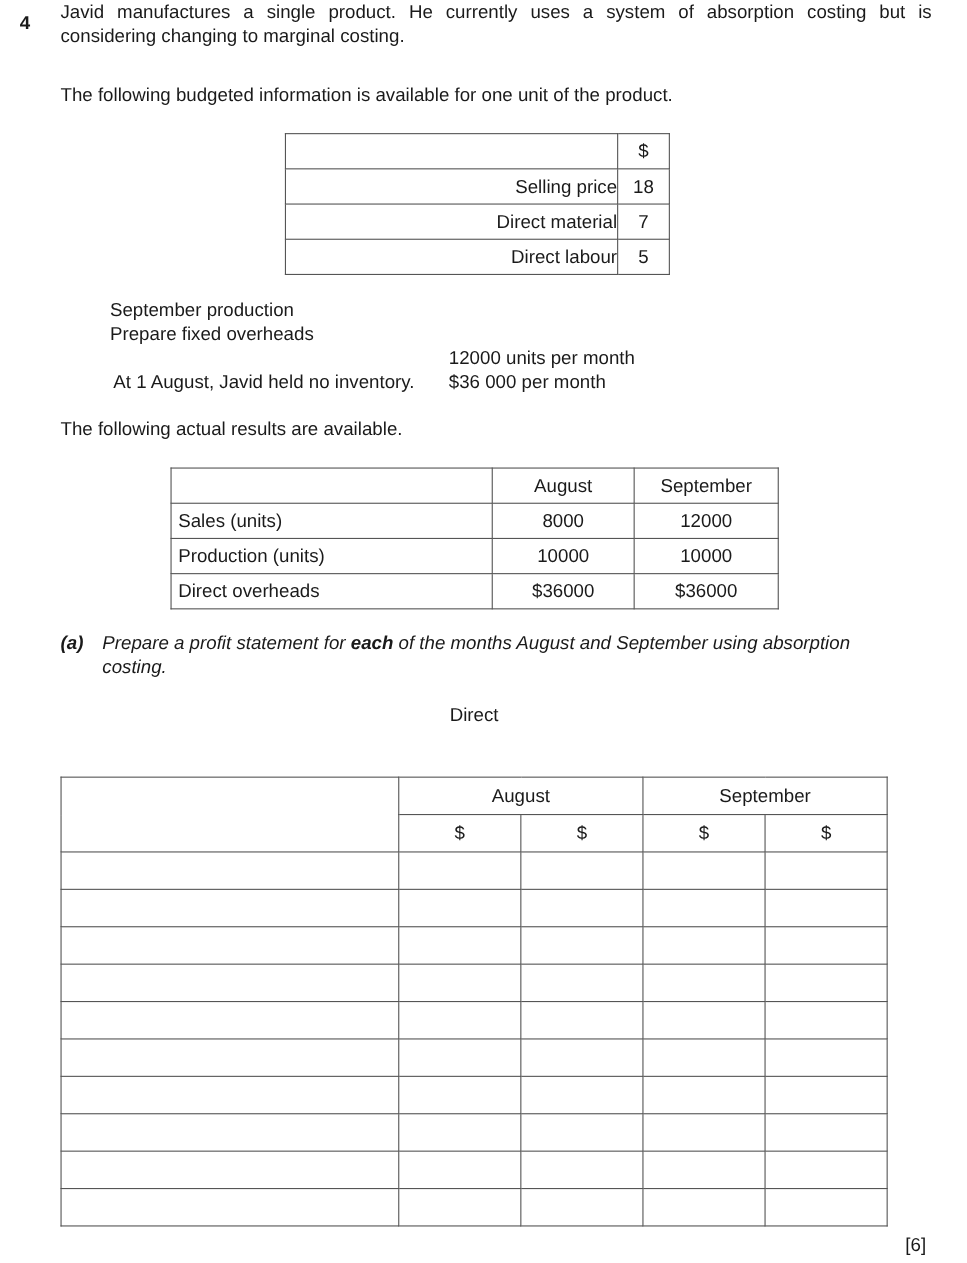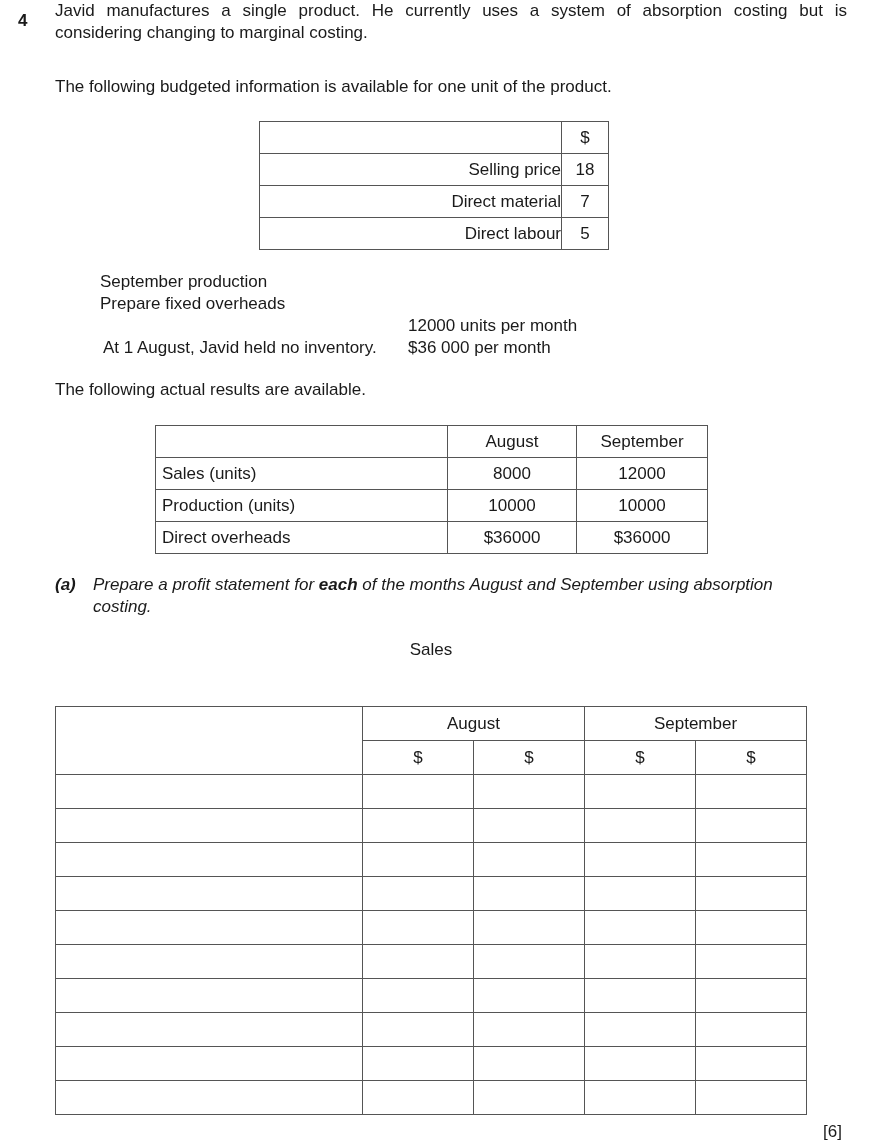--- a/index.html
+++ b/index.html
@@ -104,21 +104,21 @@
   </tr>
 </tbody>
   </table>
 
 <div class="abs qa">
   <div><span class="part">(a)</span><span>Prepare a profit statement for </span><b>each</b><span> of the months August and September using absorption</span></div>
   <div class="line2">costing.</div>
 </div>
 
 <div class="abs stitle">
-  <div>Sales</div>
+  <div>Direct</div>
 </div>
 
 <table class="abs t3">
   <tbody>
       <tr>
     <td class="c0" rowspan="2"></td>
     <td colspan="2" style="text-align:center;">August</td>
     <td colspan="2" style="text-align:center;">September</td>
   </tr>
   <tr>

